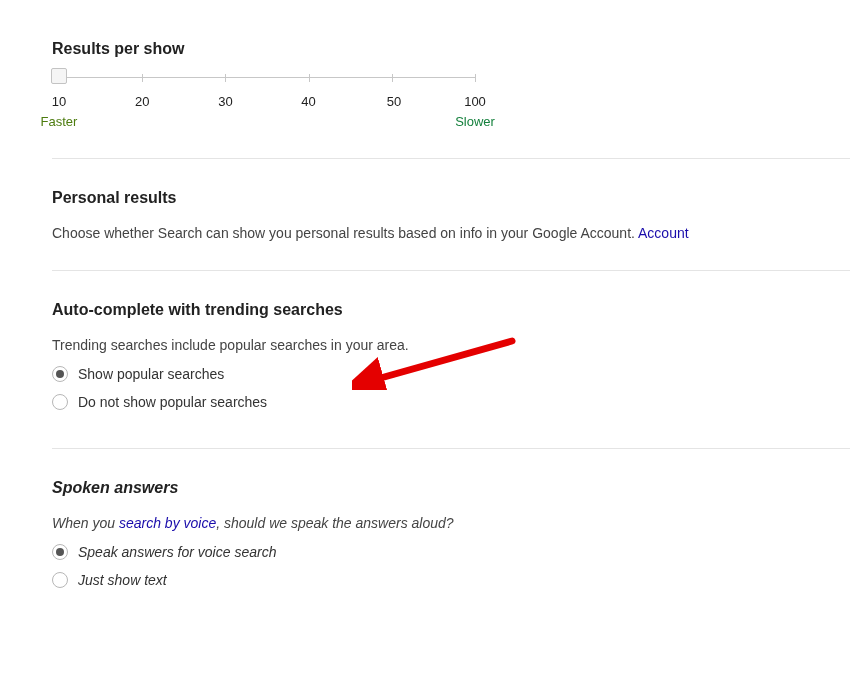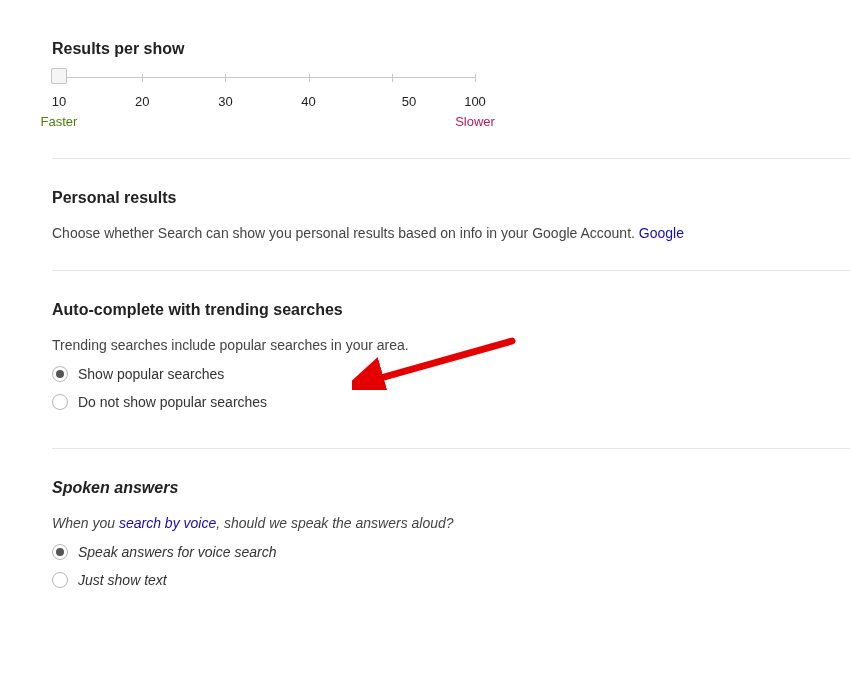--- a/index.html
+++ b/index.html
@@ -97,21 +97,21 @@
       left: 7px;
       transform: translateX(-50%);
       font-size: 13px;
       color: #4d7c0f;
     }
     .slider-sublabel-right {
       position: absolute;
       right: 7px;
       transform: translateX(50%);
       font-size: 13px;
-      color: #be185d;
+      color: #15803d;
     }
     
     .radio-group {
       margin-top: 10px;
     }
     .radio-row {
       display: flex;
       align-items: center;
       margin-bottom: 12px;
       cursor: pointer;
@@ -166,36 +166,36 @@
           <div class="slider-tick" style="left: 256.6px;"></div>
           <div class="slider-tick" style="left: 339.8px;"></div>
           <div class="slider-tick" style="left: 423px;"></div>
           <div class="slider-handle" style="left: 7px;"></div>
         </div>
       <div class="slider-labels" id="slider-label-row">
           <div class="slider-label" style="left: 7px;">10</div>
           <div class="slider-label" style="left: 90.2px;">20</div>
           <div class="slider-label" style="left: 173.4px;">30</div>
           <div class="slider-label" style="left: 256.6px;">40</div>
-          <div class="slider-label" style="left: 357px;">50</div>
+          <div class="slider-label" style="left: 342px;">50</div>
           <div class="slider-label" style="left: 423px;">100</div>
         </div>
       <div class="slider-sublabels">
         <span class="slider-sublabel-left">Faster</span>
         <span class="slider-sublabel-right">Slower</span>
       </div>
     </div>
   </div>
 
   <hr class="divider">
 
   <div class="section" style="padding-top:30px;">
     <div class="section-heading">Personal results</div>
     <p class="section-text">
-      <span>Choose whether Search can show you personal results based on info in your Google Account. </span><a class="link">Google</a>
+      <span>Choose whether Search can show you personal results based on info in your Google Account. </span><a class="link">Account</a>
     </p>
   </div>
 
   <hr class="divider">
 
   <div class="section" style="padding-top:30px; position:relative;">
     <div class="section-heading">Auto-complete with trending searches</div>
     <p class="section-text">Trending searches include popular searches in your area.</p>
     <div class="radio-group" id="autocomplete-radios">
         <div class="radio-row">

